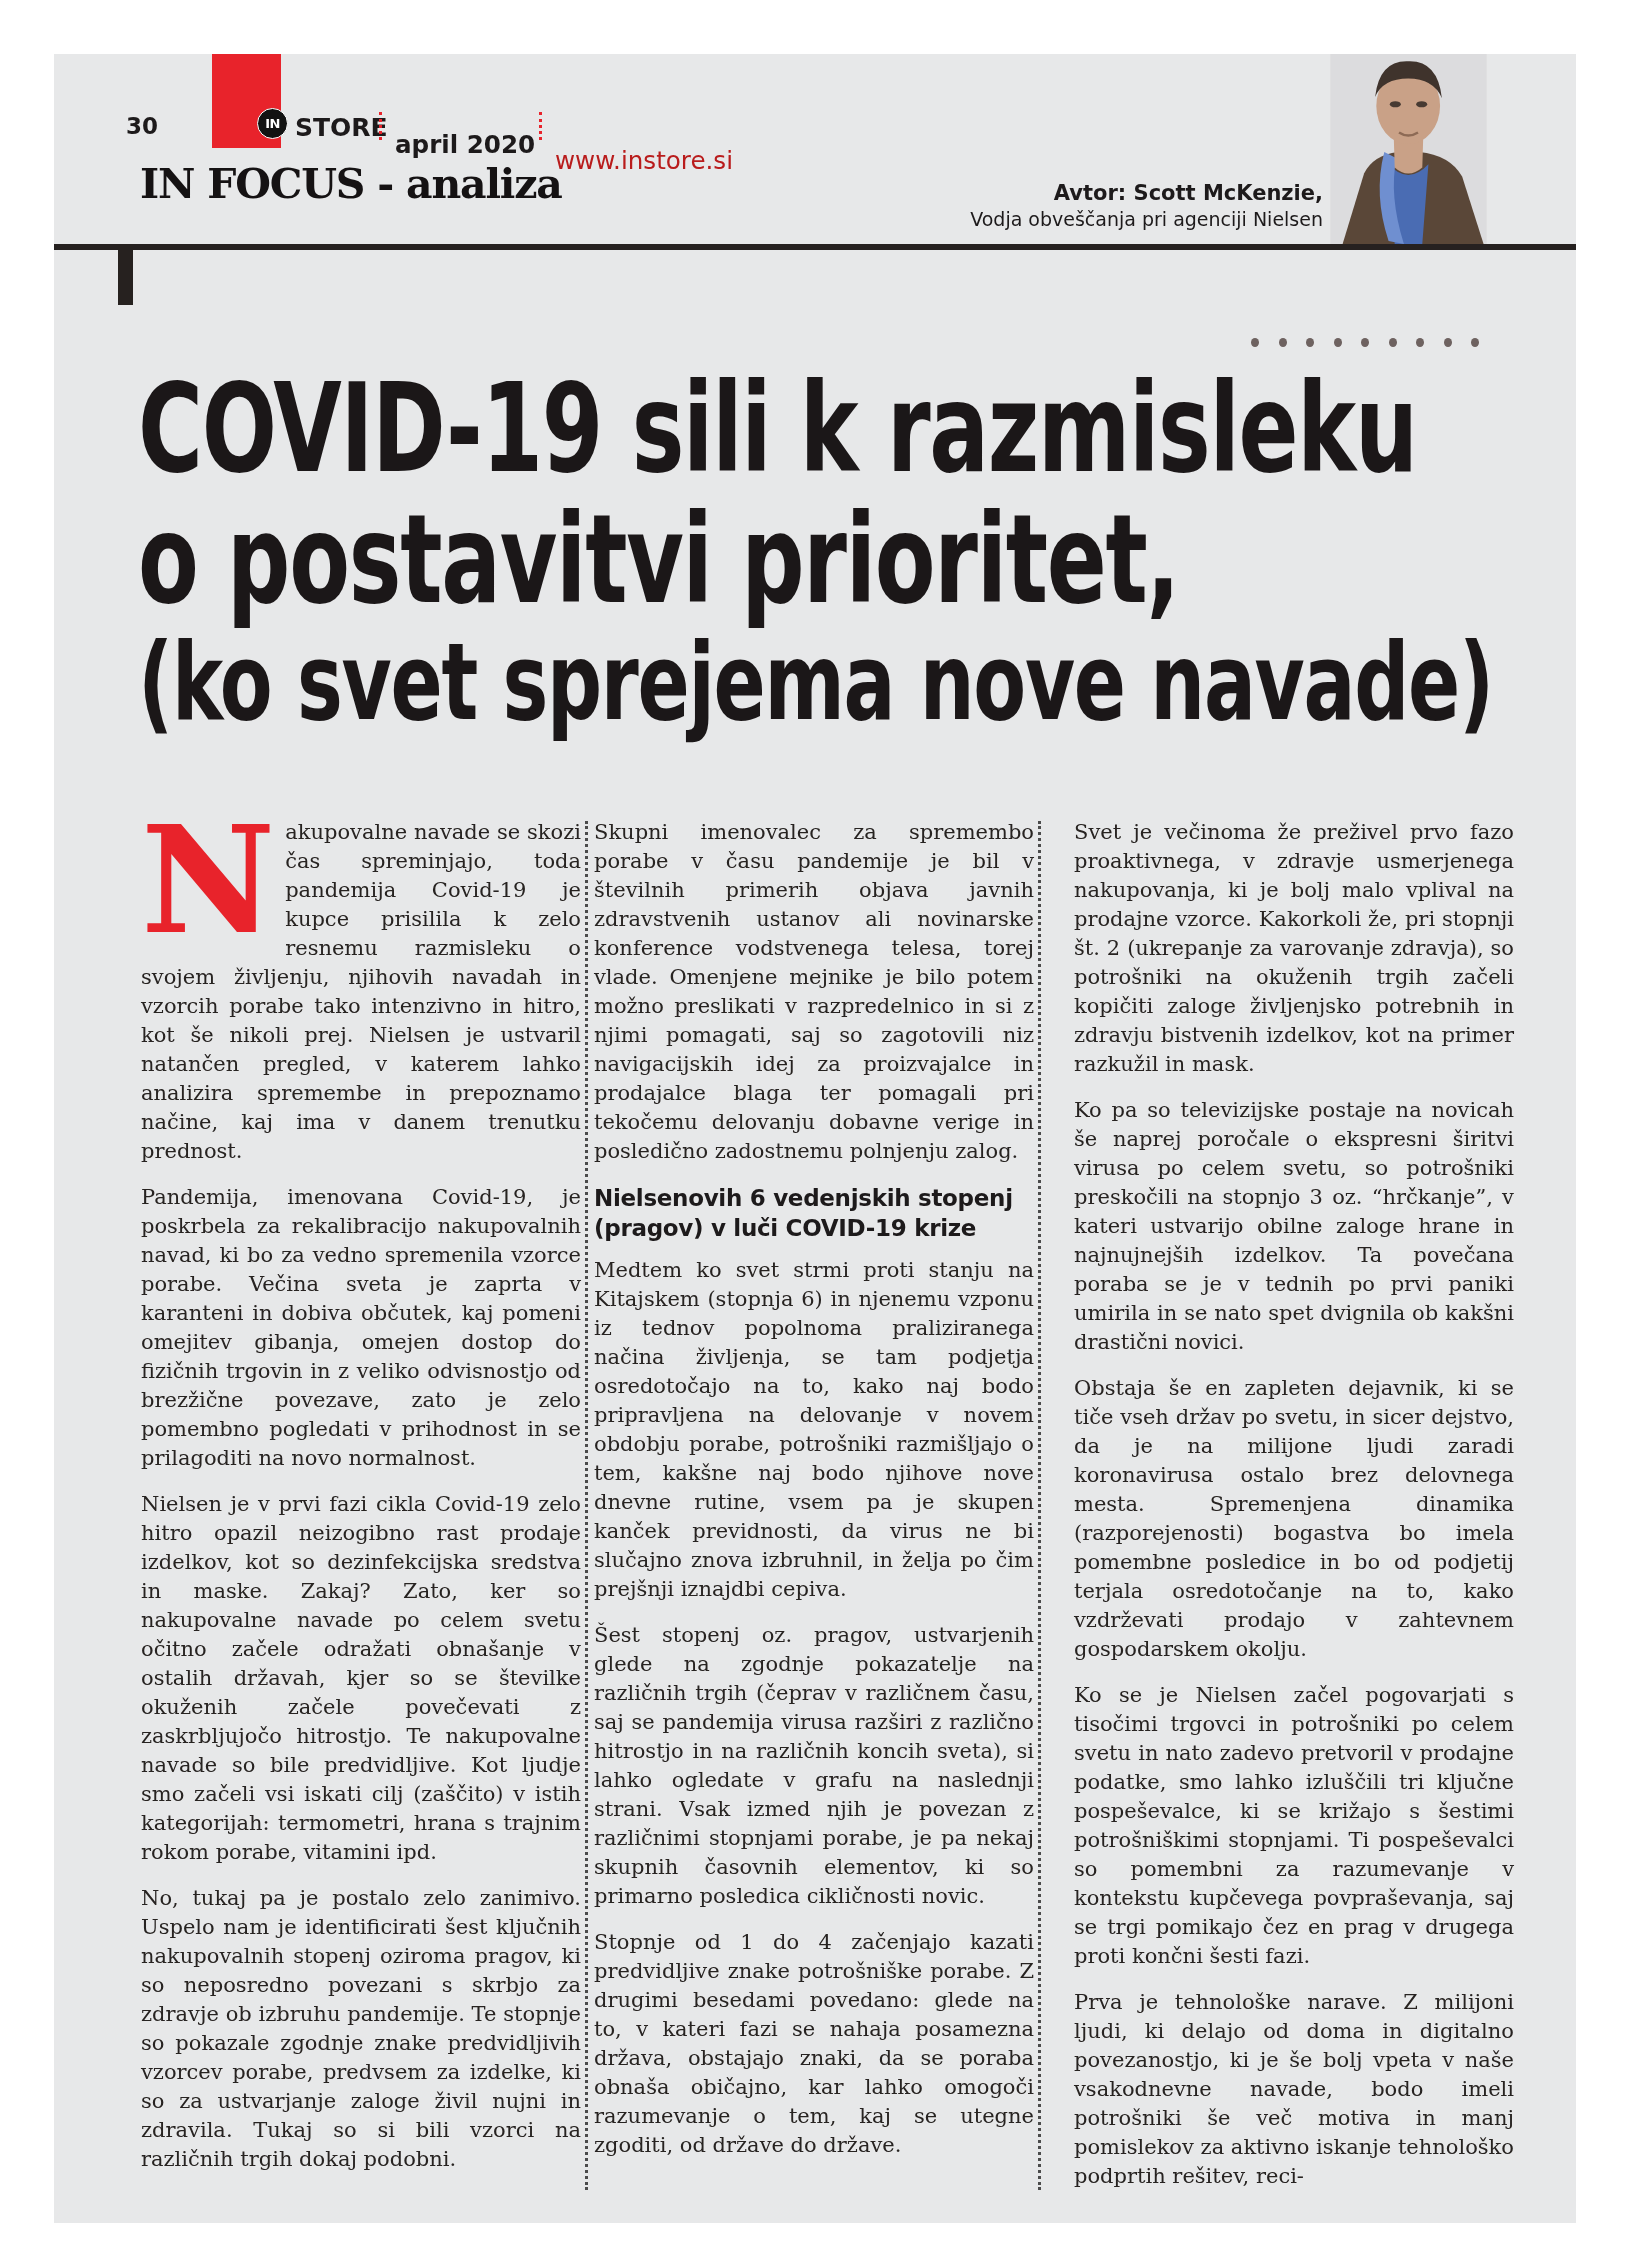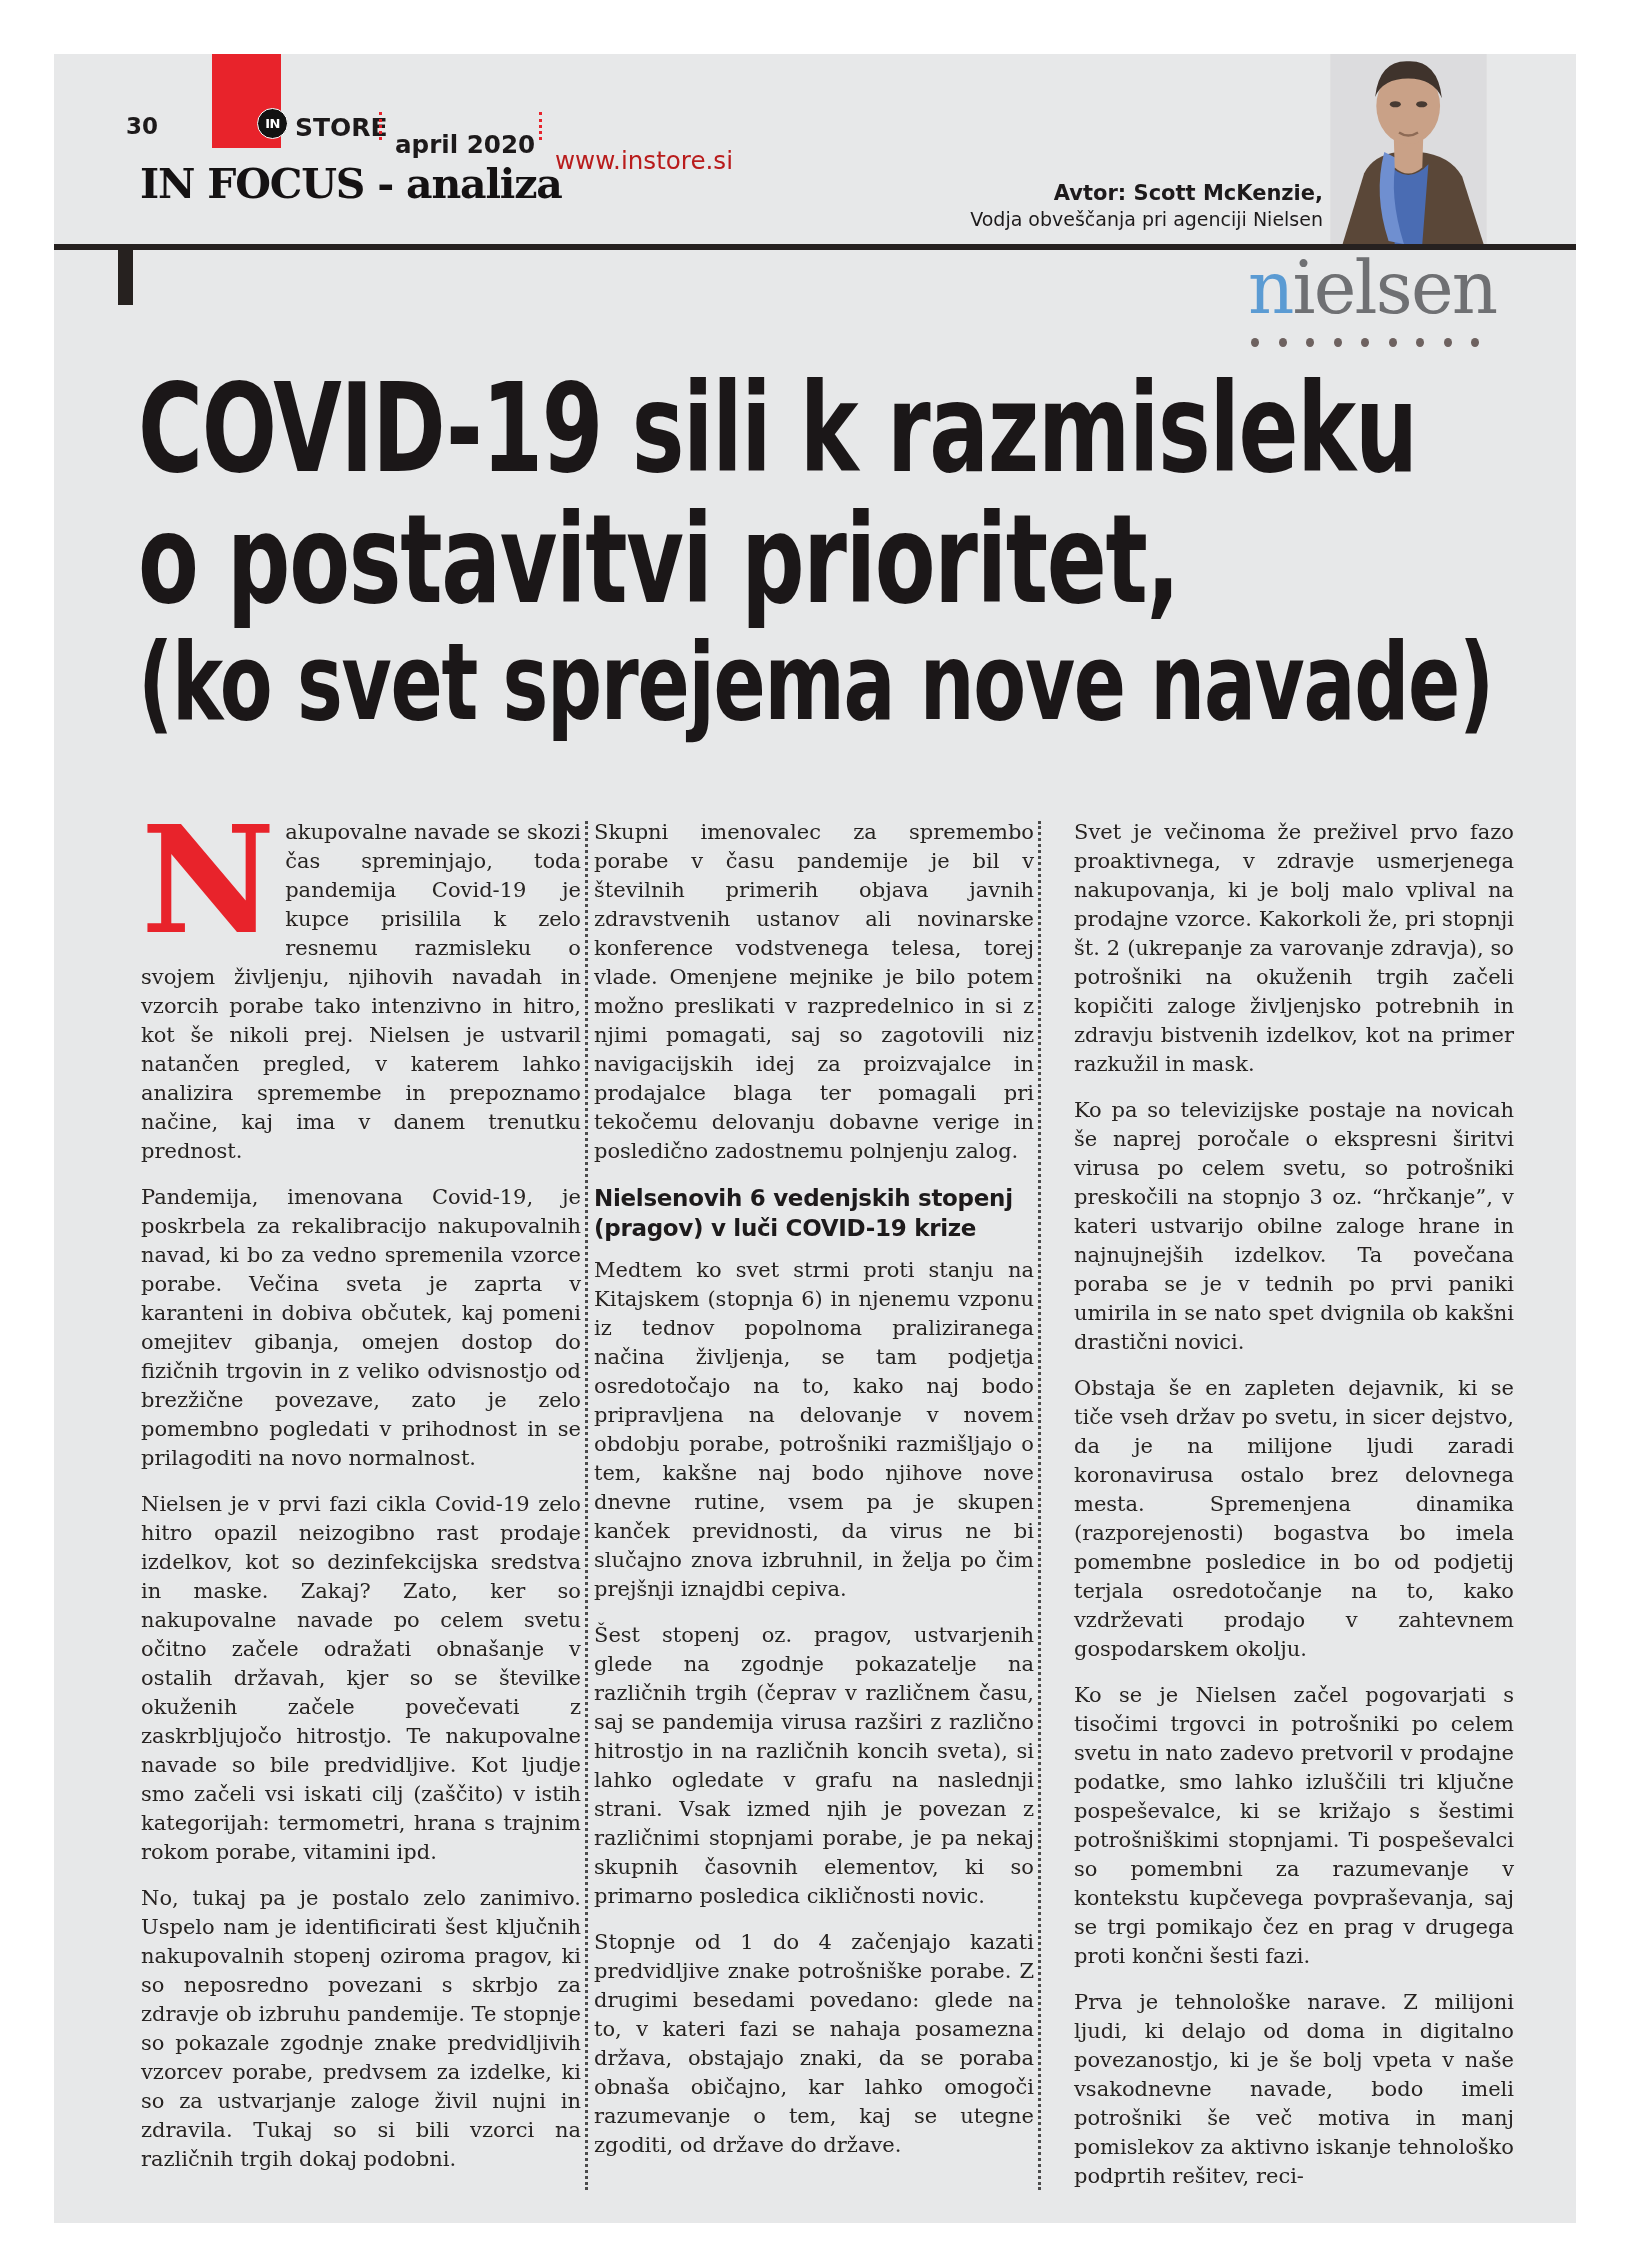--- a/index.html
+++ b/index.html
@@ -104,21 +104,20 @@
       <path d="M73 70 Q80 10 127 12 Q175 10 182 72 Q168 40 127 40 Q86 40 73 70 Z" fill="var(--photo-hair)"></path>
       <ellipse cx="106" cy="82" rx="9" ry="5" fill="#473a32"></ellipse>
       <ellipse cx="149" cy="82" rx="9" ry="5" fill="#473a32"></ellipse>
       <path d="M112 128 Q127 138 143 128" stroke="#8d6a55" stroke-width="4" fill="none"></path>
     </svg>
   </div>
 
   <div class="abs top-rule"></div>
   <div class="abs kicker-bar"></div>
 
-  <div class="abs nielsen-logo"><span class="n-blue">n</span><span>ielsen</span></div>
   <div class="abs nielsen-dots" id="nielsen-dots">
       <i></i>
       <i></i>
       <i></i>
       <i></i>
       <i></i>
       <i></i>
       <i></i>
       <i></i>
       <i></i>

